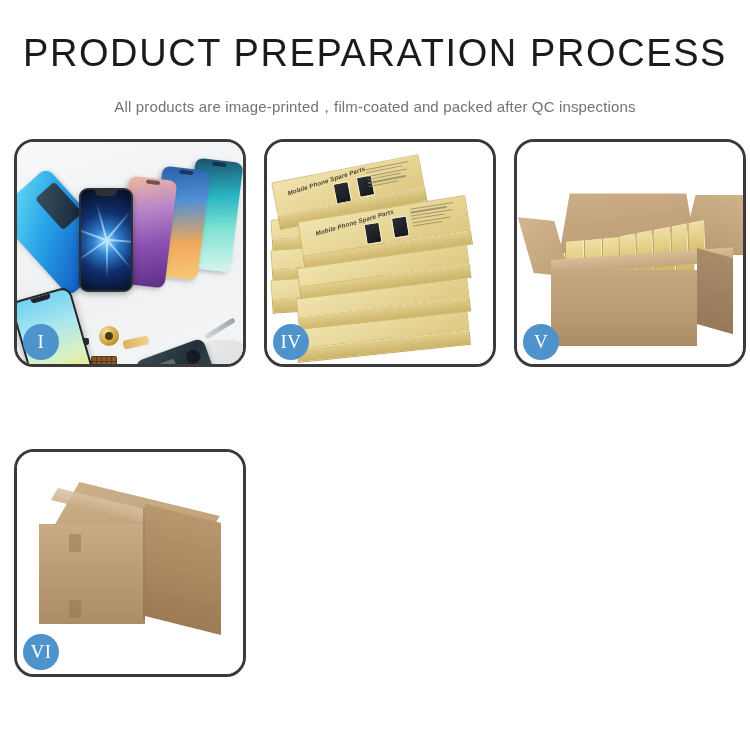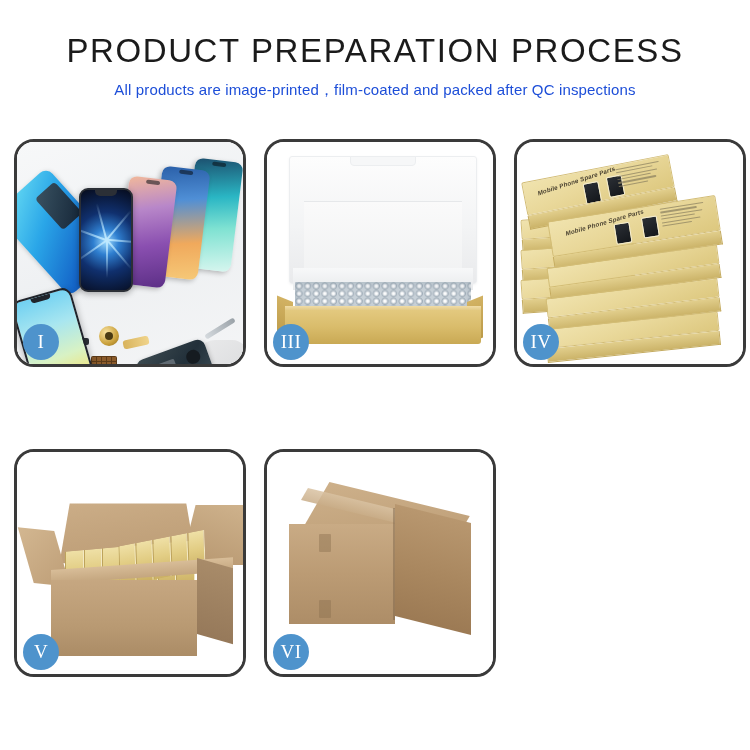--- a/index.html
+++ b/index.html
@@ -18,35 +18,35 @@
     width: 750px;
     height: 750px;
     background: #ffffff;
   }
 
   
   .header { padding-top: 34px; text-align: center; }
 
   .main-title {
     font-family: "Liberation Sans", sans-serif;
-    font-size: 33px;
+    font-size: 38px;
     font-weight: 400;
     letter-spacing: 1.6px;
     color: #1b1b1b;
     line-height: 1.05;
     white-space: nowrap;
   }
 
   .sub-title {
-    margin-top: 12px;
+    margin-top: 24px;
     font-family: "Liberation Sans", sans-serif;
     font-size: 15px;
     font-weight: 400;
     letter-spacing: 0.15px;
-    color: #1d4ed8;
+    color: #737373;
     white-space: nowrap;
   }
 
   
   .grid {
     position: absolute;
     top: 139px;
     left: 14px;
     width: 722px;
     display: grid;
@@ -405,35 +405,20 @@
         <div class="part chip2"></div>
         <div class="part flex1"></div>
 
         <div class="part tweezer"></div>
         <div class="hand"></div>
       </div>
       <div class="badge">I</div>
     </div>
 
 
-    <div class="panel">
-      <div class="panel-inner p3">
-        <div class="p3-lid">
-          <div class="p3-lid-tab"></div>
-          <div class="p3-lid-inner"></div>
-        </div>
-        <div class="p3-foam"></div>
-        <div class="p3-bubbles"></div>
-        <div class="p3-box-left"></div>
-        <div class="p3-box-right"></div>
-        <div class="p3-box-rim"></div>
-        <div class="p3-box-front"></div>
-      </div>
-      <div class="badge">III</div>
-    </div>
 
     <div class="panel">
       <div class="panel-inner p4">
 
         <div class="kbox" style="left:4px; top:74px; width:112px; height:20px; transform:rotate(-4deg);">
           <div class="top"></div>
             <div class="side"></div>
         </div>
         <div class="kbox" style="left:4px; top:104px; width:112px; height:20px; transform:rotate(-4deg);">
           <div class="top"></div>

